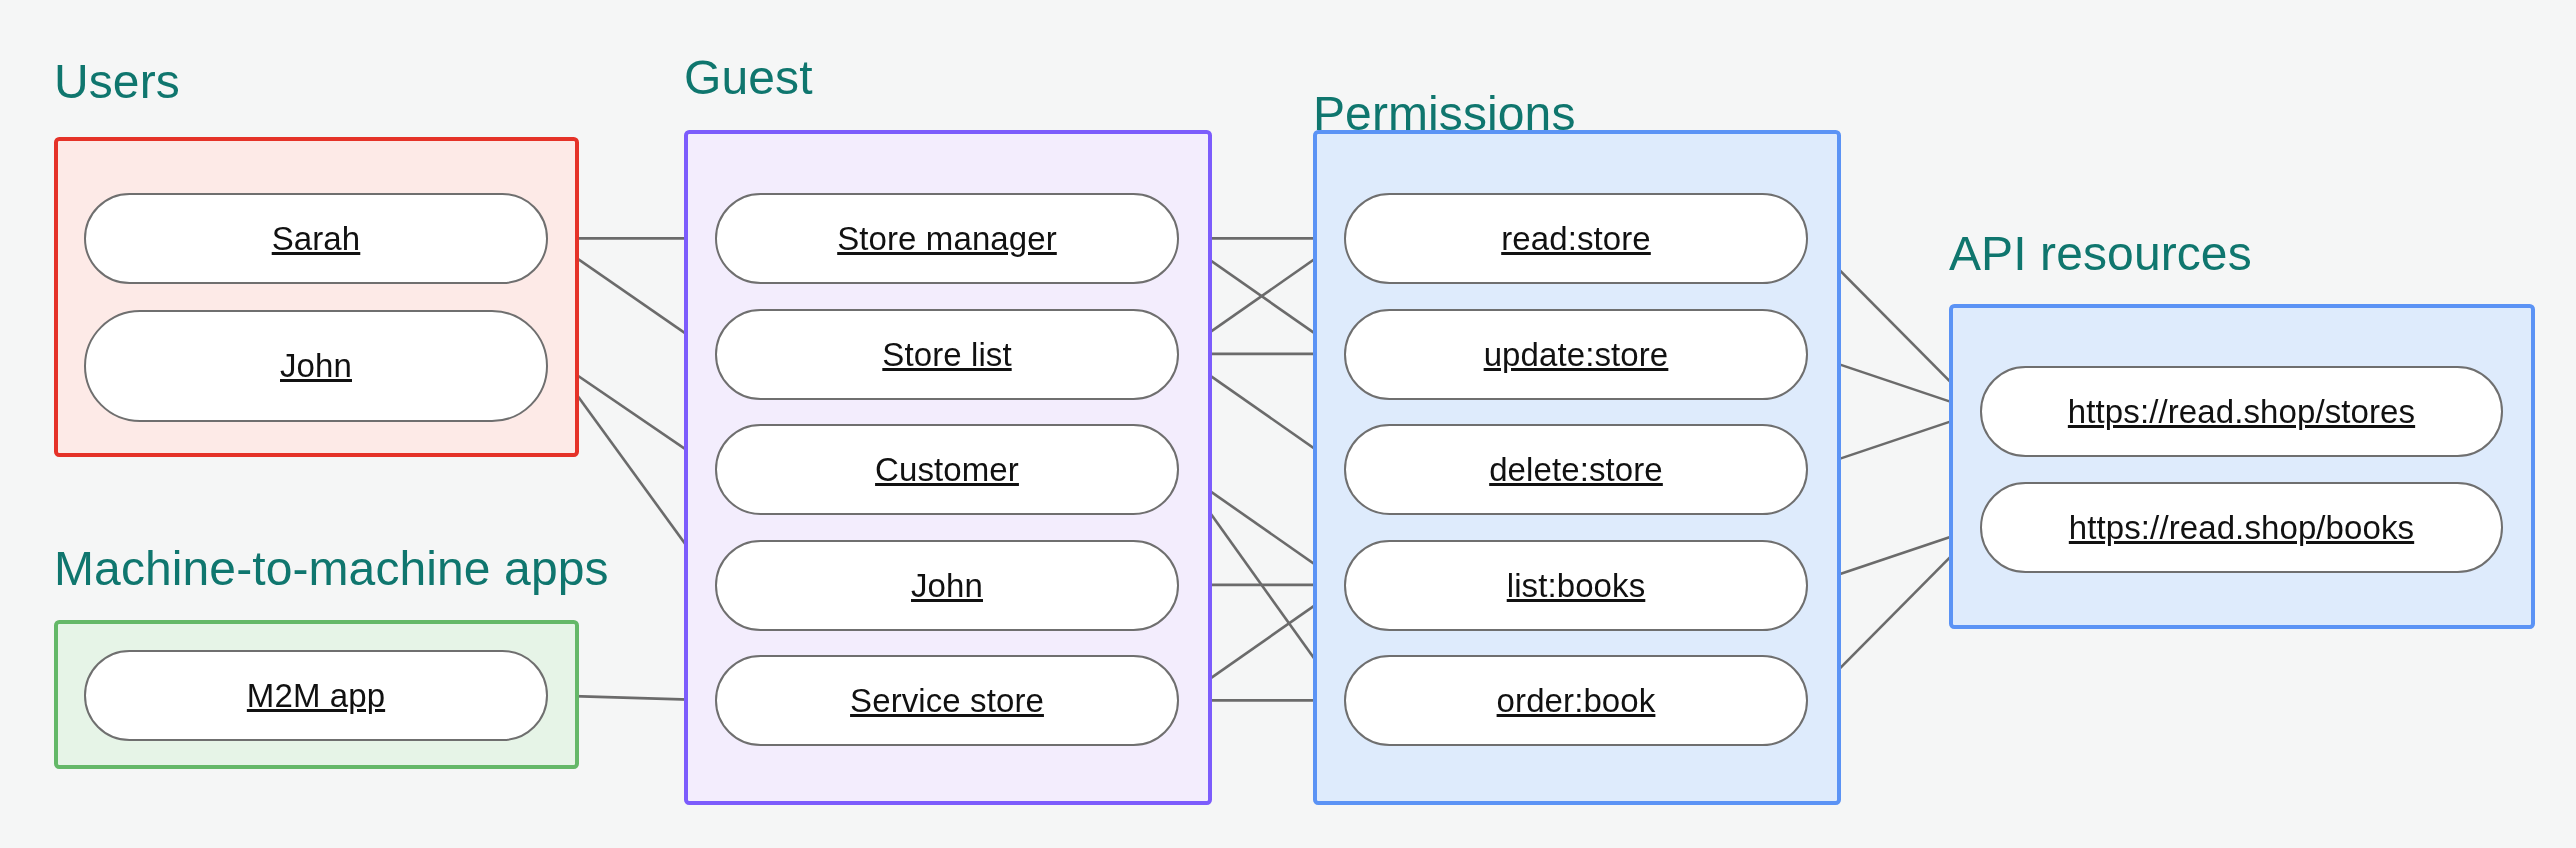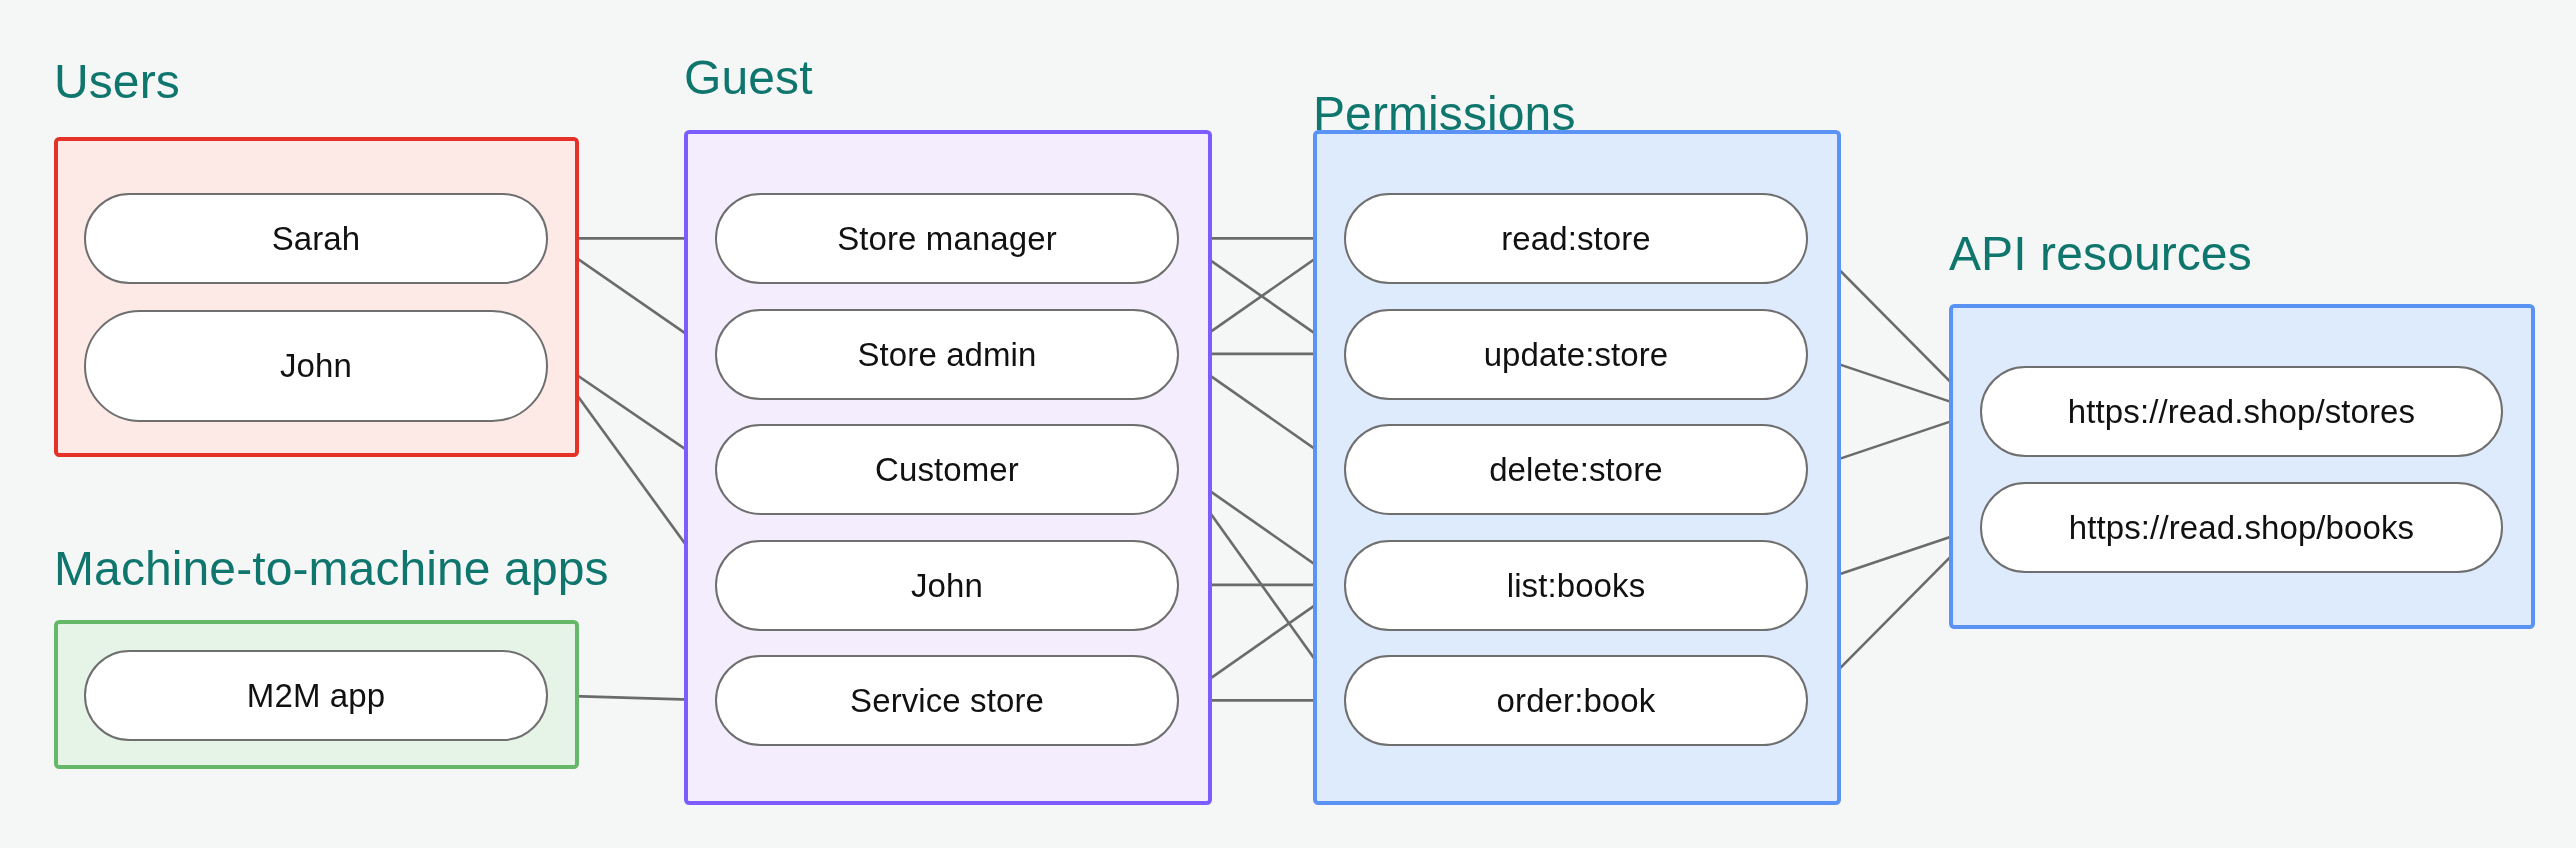--- a/index.html
+++ b/index.html
@@ -50,20 +50,21 @@
     border: 2.6px solid #6f6f6f;
     border-radius: 872px;
     display: flex;
     align-items: center;
     justify-content: center;
     font-size: 33px;
     color: #111111;
     letter-spacing: 0.1px;
     white-space: nowrap;
     z-index: 4;
+    text-decoration: underline;
   }
 </style>
 </head>
 <body>
 
 <div id="canvas">
   <svg id="edge-layer" viewBox="0 0 2952 972" preserveAspectRatio="none">
       <line x1="628.2461538461538" y1="273.2568093385214" x2="819.3692307692307" y2="273.2568093385214" stroke="#6b6b6b" stroke-width="3"></line>
       <line x1="628.2461538461538" y1="273.2568093385214" x2="819.3692307692307" y2="405.63035019455253" stroke="#6b6b6b" stroke-width="3"></line>
       <line x1="628.2461538461538" y1="407.5214007782101" x2="819.3692307692307" y2="538.0038910505837" stroke="#6b6b6b" stroke-width="3"></line>
@@ -103,21 +104,21 @@
   <div class="node" style="left: 84px; top: 193px; width: 464px; height: 91px;">Sarah</div>
   <div class="node" style="left: 84px; top: 310px; width: 464px; height: 112px;">John</div>
 
   <div class="group-title" style="left: 54px; top: 541px;">Machine-to-machine apps</div>
   <div class="group-box" style="left: 54px; top: 620px; width: 525px; height: 149px; border-color: rgb(100, 184, 104); background: rgb(230, 244, 231);"></div>
   <div class="node" style="left: 84px; top: 650px; width: 464px; height: 91px;">M2M app</div>
 
   <div class="group-title" style="left: 684px; top: 50px;">Guest</div>
   <div class="group-box" style="left: 684px; top: 130px; width: 528px; height: 675px; border-color: rgb(124, 92, 252); background: rgb(243, 237, 253);"></div>
   <div class="node" style="left: 715px; top: 193px; width: 464px; height: 91px;">Store manager</div>
-  <div class="node" style="left: 715px; top: 309px; width: 464px; height: 91px;">Store admin</div>
+  <div class="node" style="left: 715px; top: 309px; width: 464px; height: 91px;">Store list</div>
   <div class="node" style="left: 715px; top: 424px; width: 464px; height: 91px;">Customer</div>
   <div class="node" style="left: 715px; top: 540px; width: 464px; height: 91px;">John</div>
   <div class="node" style="left: 715px; top: 655px; width: 464px; height: 91px;">Service store</div>
 
   <div class="group-title" style="left: 1313px; top: 50px; margin-top: 36px;">Permissions</div>
   <div class="group-box" style="left: 1313px; top: 130px; width: 528px; height: 675px; border-color: rgb(91, 147, 245); background: rgb(222, 235, 252);"></div>
   <div class="node" style="left: 1344px; top: 193px; width: 464px; height: 91px;">read:store</div>
   <div class="node" style="left: 1344px; top: 309px; width: 464px; height: 91px;">update:store</div>
   <div class="node" style="left: 1344px; top: 424px; width: 464px; height: 91px;">delete:store</div>
   <div class="node" style="left: 1344px; top: 540px; width: 464px; height: 91px;">list:books</div>

